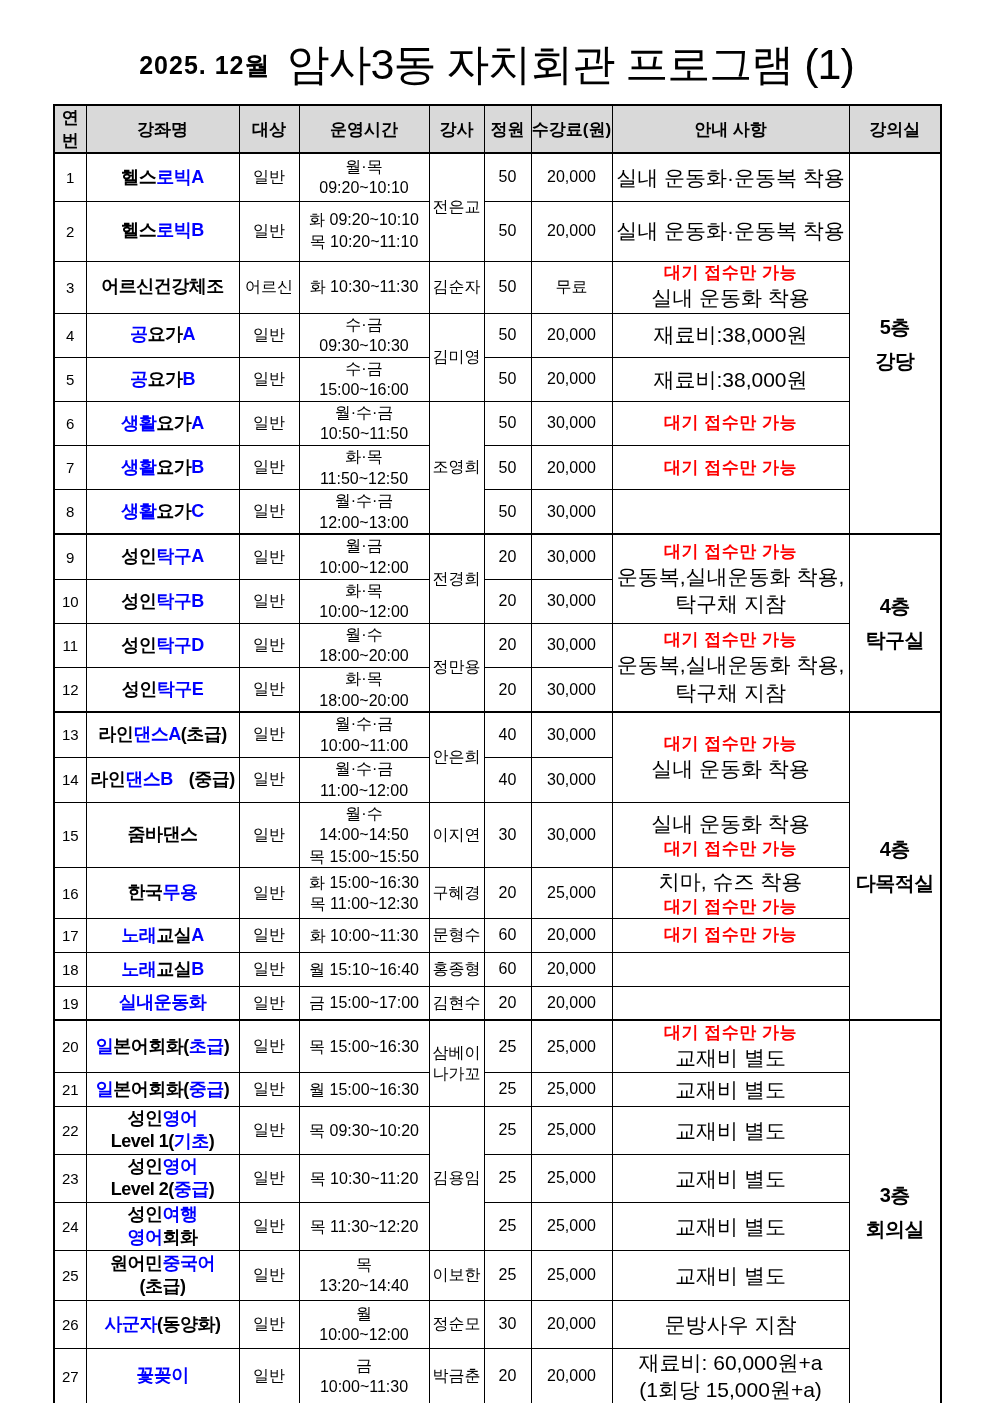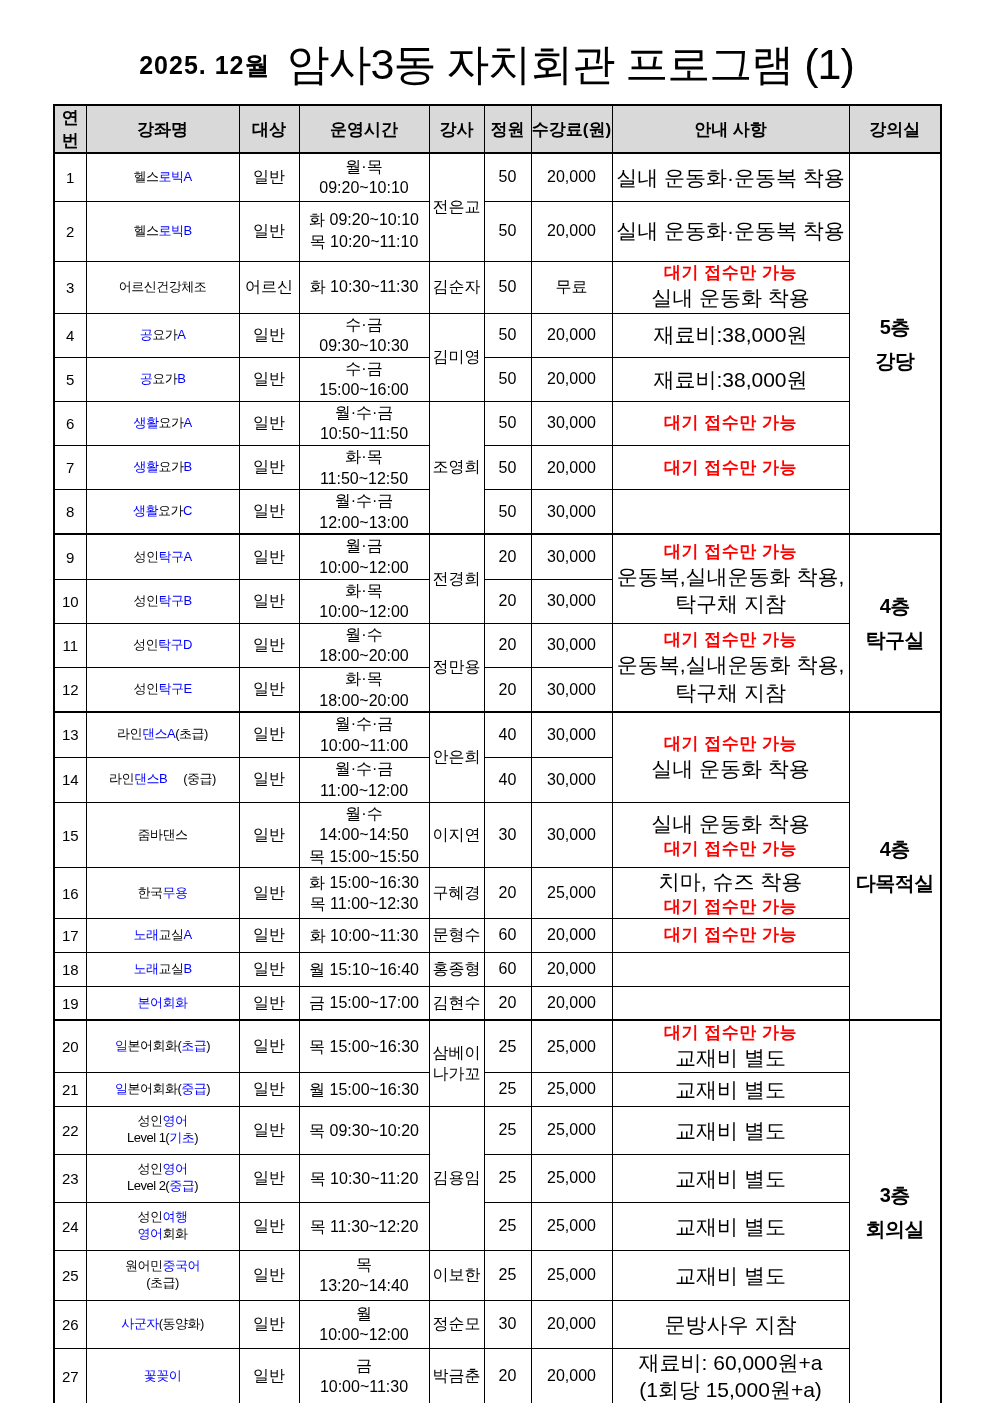--- a/index.html
+++ b/index.html
@@ -35,21 +35,21 @@
     padding:0;overflow:hidden;
   }
   thead th{
     background:var(--header-bg);
     font-size:17px;font-weight:bold;
     height:30px;
     border-bottom:2px solid #000;
   }
   tr.thick td{border-top-width:2px;}
   .c-no{font-size:15px;}
-  .c-name{font-weight:normal;font-size:13px;letter-spacing:-0.5px;line-height:1.3;}
+  .c-name{font-weight:bold;font-size:18px;letter-spacing:-0.5px;line-height:1.3;}
   .c-target,.c-instr,.c-cap,.c-fee{font-size:16px;}
   .c-time{font-size:16px;line-height:1.35;}
   .c-instr{line-height:1.3;}
   .note-red{color:var(--red);font-weight:bold;font-size:17px;line-height:1.3;letter-spacing:0.5px;}
   .note-k{font-size:21px;line-height:1.3;}
   .c-room{font-size:20px;font-weight:bold;line-height:1.7;letter-spacing:-0.5px;}
 </style>
 </head>
 <body>
 
@@ -287,21 +287,21 @@
           <td class="c-name"><span style="color: var(--blue);">노래</span><span style="color: rgb(0, 0, 0);">교실</span><span style="color: var(--blue);">B</span></td>
           <td class="c-target">일반</td>
           <td class="c-time">월 15:10~16:40</td>
           <td class="c-instr">홍종형</td>
           <td class="c-cap">60</td>
           <td class="c-fee">20,000</td>
           <td class="c-note"></td>
         </tr>
         <tr style="height: 34px;">
           <td class="c-no">19</td>
-          <td class="c-name"><span style="color: var(--blue);">본어회화</span></td>
+          <td class="c-name"><span style="color: var(--blue);">실내운동화</span></td>
           <td class="c-target">일반</td>
           <td class="c-time">금 15:00~17:00</td>
           <td class="c-instr">김현수</td>
           <td class="c-cap">20</td>
           <td class="c-fee">20,000</td>
           <td class="c-note"></td>
         </tr>
         <tr class="thick" style="height: 52px;">
           <td class="c-no">20</td>
           <td class="c-name"><span style="color: var(--blue);">일</span><span style="color: rgb(0, 0, 0);">본어회화(</span><span style="color: var(--blue);">초급</span><span style="color: rgb(0, 0, 0);">)</span></td>

